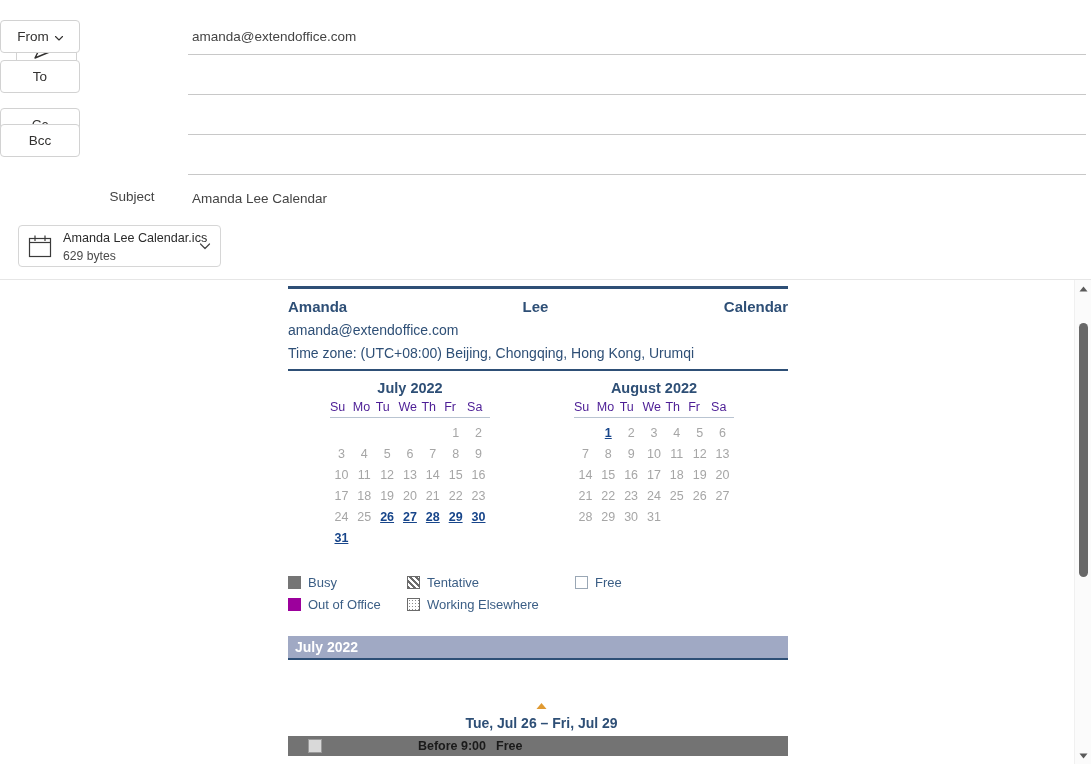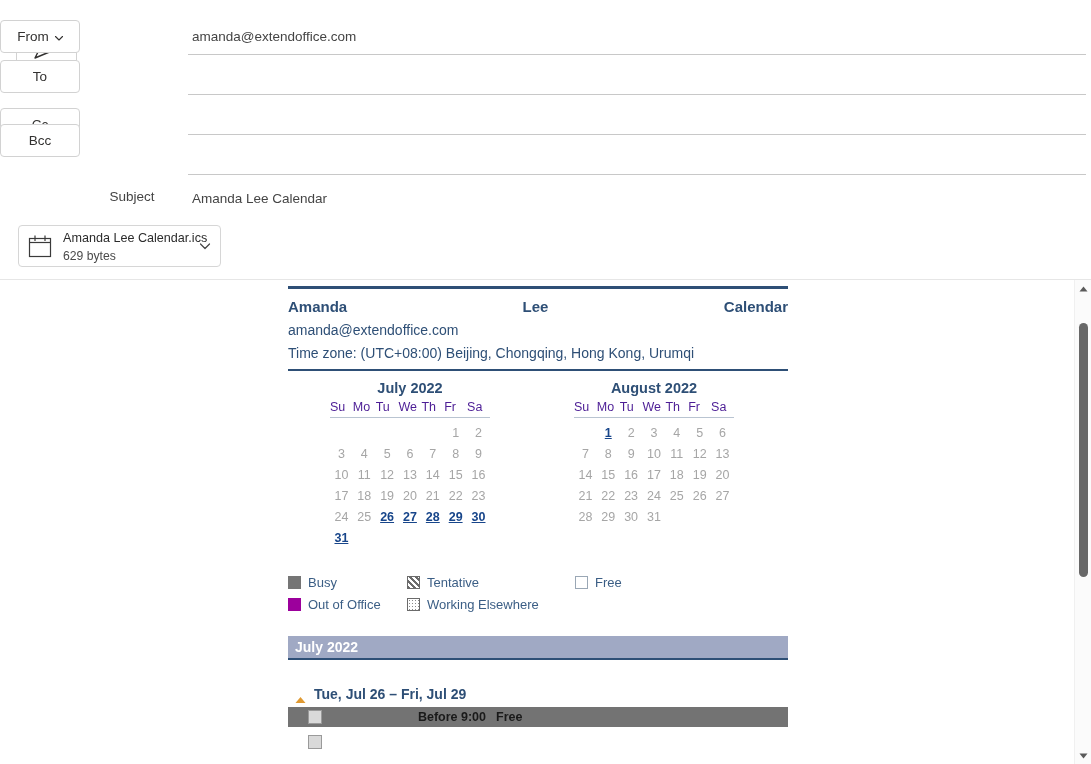--- a/index.html
+++ b/index.html
@@ -263,25 +263,26 @@
     font-weight: bold;
     font-family: "Liberation Sans", sans-serif;
   }
   .band-rule {
     width: 500px; height: 2px;
     background: #2e4f76;
   }
 
   
   .day-group {
-    margin-top: 26px;
+    margin-top: 36px;
     display: flex; align-items: center;
     gap: 8px;
     padding-left: 7px;
     cursor: pointer;
+    flex-direction: column;
   }
   .tri {
     width: 11px; height: 8px;
     flex: 0 0 11px;
   }
   .day-label {
     font-size: 14px;
     font-weight: bold;
     color: #2e4f76;
     font-family: "Liberation Sans", sans-serif;

